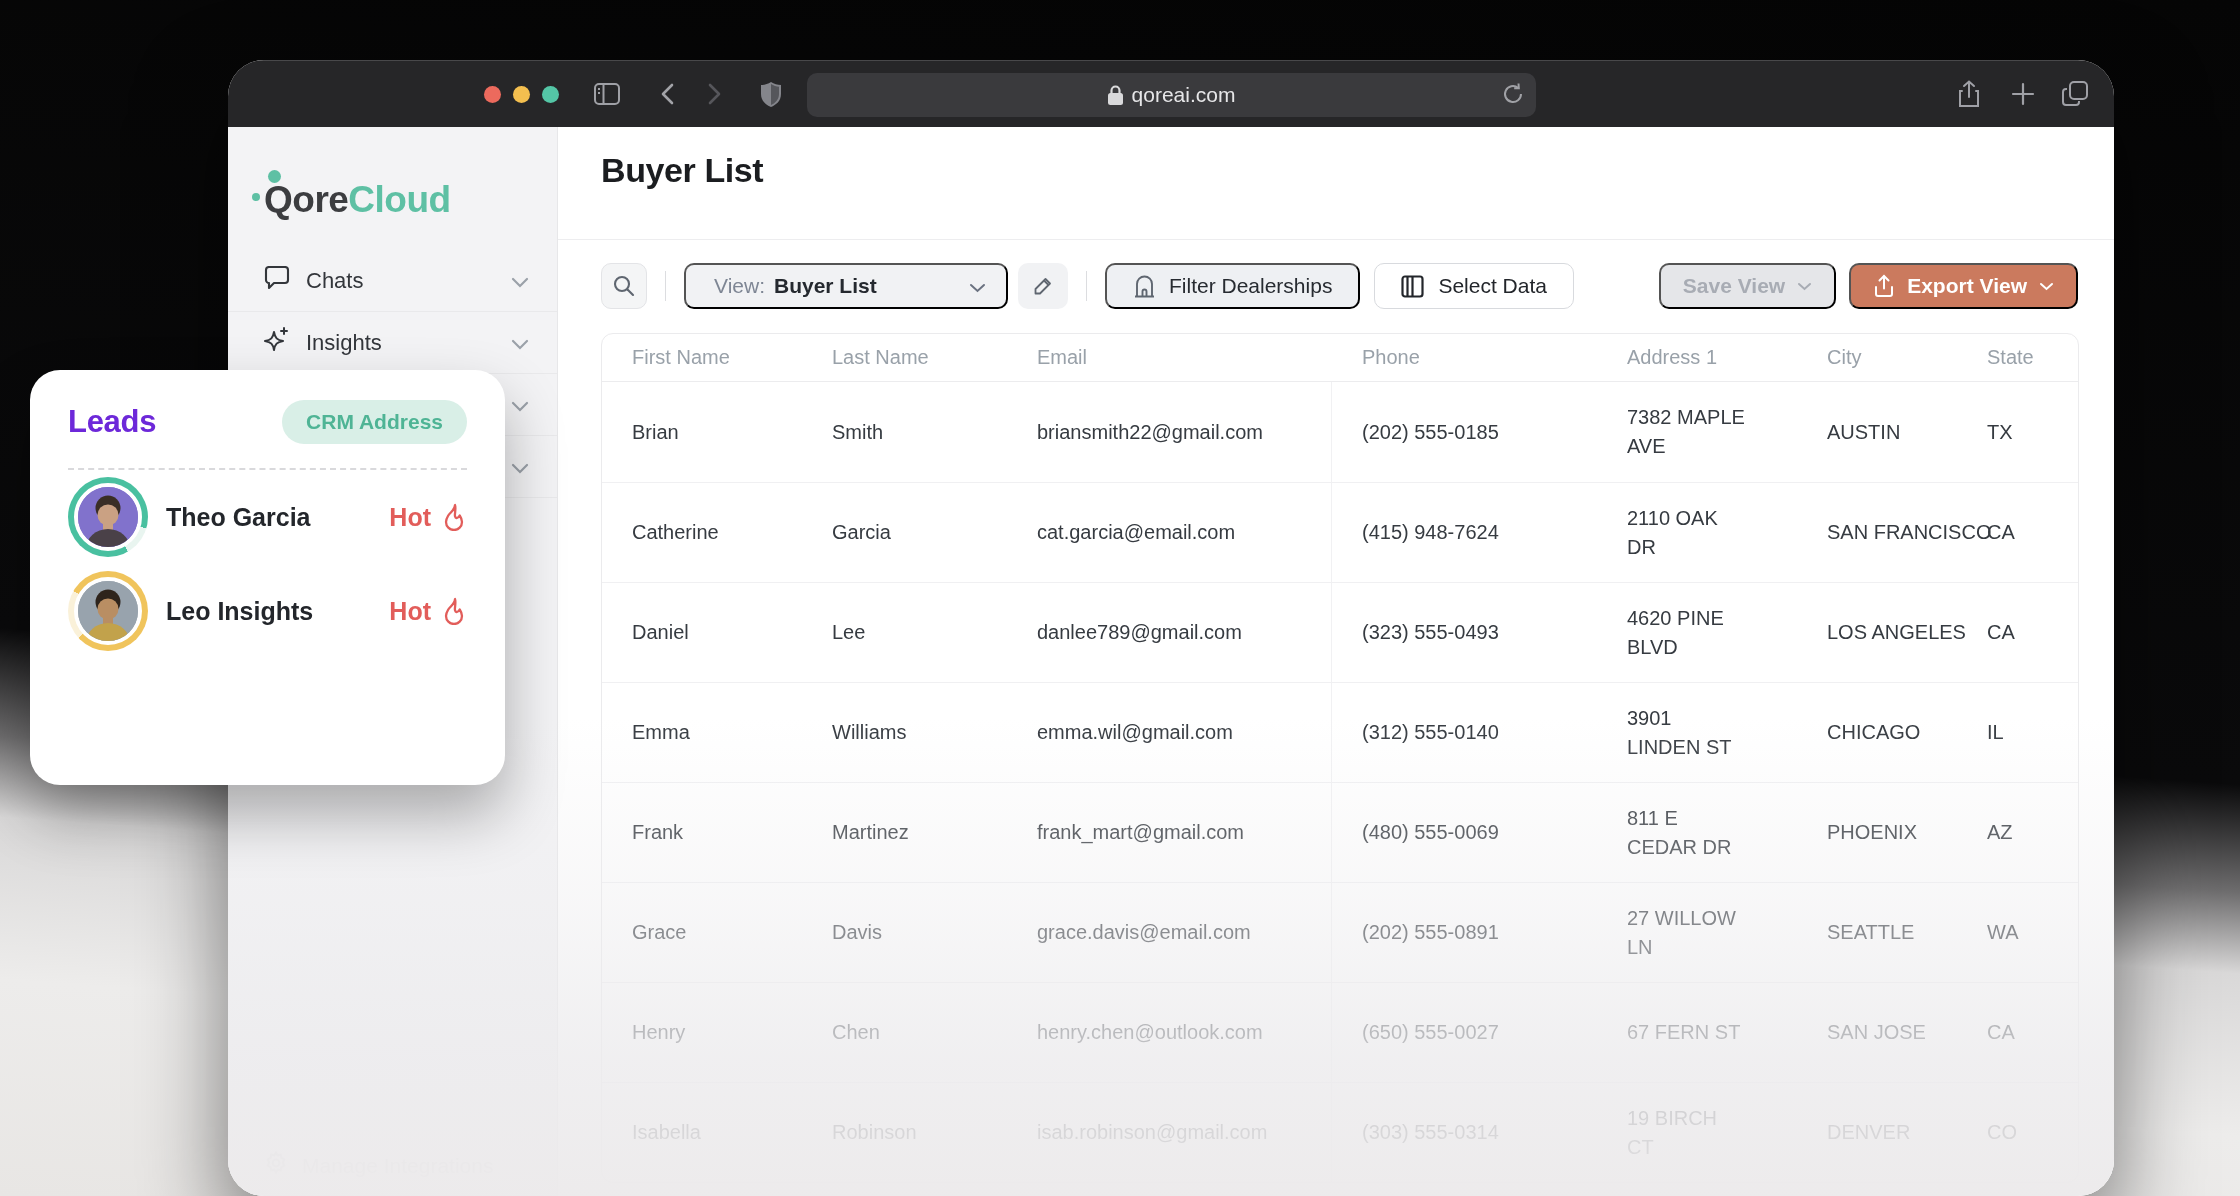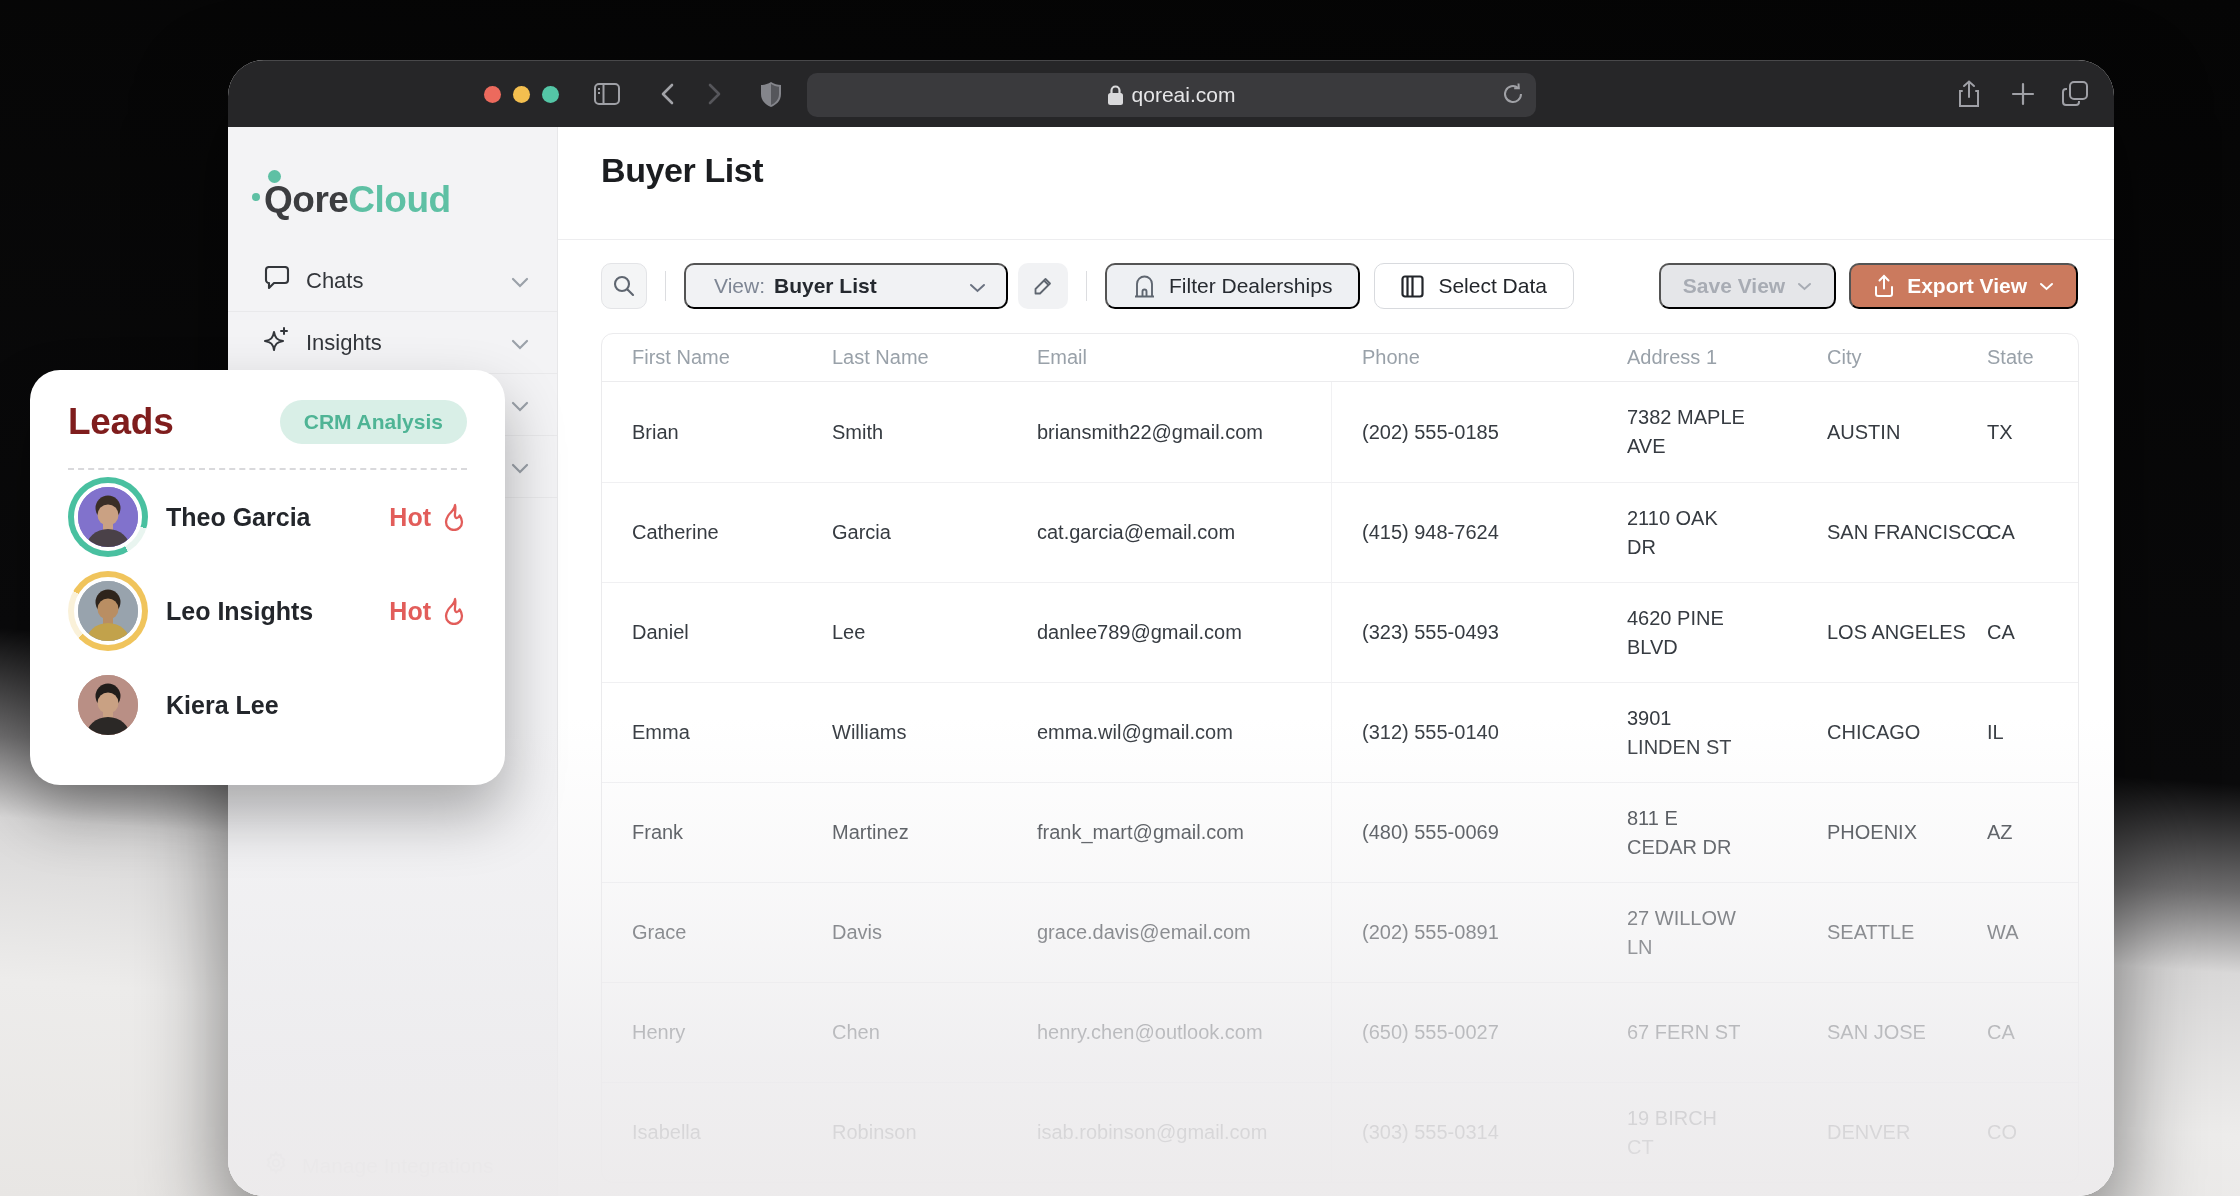--- a/index.html
+++ b/index.html
@@ -95,21 +95,21 @@
       rgba(236,235,237,.38) 74%, rgba(236,235,237,.8) 88%, rgba(236,234,235,.96) 100%);
   }
 
   
   .leads-card{
     position:absolute; left:30px; top:370px; width:475px; height:415px; z-index:100;
     background:#fff; border-radius:30px; box-shadow:0 30px 60px rgba(0,0,0,.30);
     padding:30px 38px 0 38px;
   }
   .leads-head{ display:flex; align-items:center; justify-content:space-between; }
-  .leads-title{ font-size:37px; font-weight:700; color:#7f1d1d; letter-spacing:-.3px; }
+  .leads-title{ font-size:31px; font-weight:700; color:#6d28d9; letter-spacing:-.3px; }
   .leads-badge{ background:#d9efe7; color:#4fb495; font-size:21px; font-weight:700; padding:10px 24px; border-radius:23px; }
   .leads-divider{ border-bottom:2px dashed #d9d9dc; margin-top:24px; }
   .lead-item{ height:94px; display:flex; align-items:center; }
   .ring{ width:80px; height:80px; border-radius:50%; flex:none; background:var(--ringbg,transparent);
          display:grid; place-items:center; }
   .avatar{ width:68px; height:68px; border-radius:50%; border:4px solid #fff; overflow:hidden; background:var(--abg,#ccc); }
   .avatar svg{ display:block; width:60px; height:60px; }
   .lead-name{ margin-left:18px; font-size:25px; font-weight:700; color:#23262b; flex:1; }
   .lead-status{ display:flex; align-items:center; gap:10px; color:#e25d5a; font-size:25px; font-weight:700; }
 
@@ -405,21 +405,21 @@
         </div>
       </section>
     </div>
 
     <div class="window-fade"></div>
   </div>
 
   <div class="leads-card">
     <div class="leads-head">
       <div class="leads-title">Leads</div>
-      <div class="leads-badge">CRM Analysis</div>
+      <div class="leads-badge">CRM Address</div>
     </div>
     <div class="leads-divider"></div>
 
     <div>
 
     <div class="lead-item" style="--abg: #8172cc; --askin: #caa183; --ahair: #3a2e26; --ashirt: #4a4148; --ringbg: conic-gradient(from 150deg, #49c0a0 0 88%, #e9f5f0 88% 100%);">
           <span class="ring">
             <span class="avatar">
               <svg viewBox="0 0 60 60">
                 <rect width="60" height="60" fill="var(--abg)"></rect>
@@ -451,31 +451,16 @@
             </span>
           </span>
           <span class="lead-name">Leo Insights</span>
           <span class="lead-status">
             <span>Hot</span>
             <svg width="26" height="28" viewBox="0 0 26 28" fill="none" stroke="#e25d5a" stroke-width="2.3" stroke-linejoin="round">
               <path d="M14 2 C14 7 9 9.5 7 13 C5.5 15.5 5 17.5 5 19 a8 8 0 0 0 16 0 c0-2.5-1-4.5-2.3-6.5 c-1 1.8-2.2 2.6-3.2 2.5 c-1.5-.2-1.8-2.3-1.5-4.5 C14.3 8 14.8 4.5 14 2 Z"></path>
             </svg>
           </span>
         </div>
-        <div class="lead-item" style="--abg: #b98f85; --askin: #c9a183; --ahair: #211d1b; --ashirt: #2b2826;">
-          <span class="ring">
-            <span class="avatar">
-              <svg viewBox="0 0 60 60">
-                <rect width="60" height="60" fill="var(--abg)"></rect>
-                <circle cx="30" cy="21" r="12.5" fill="var(--ahair)"></circle>
-                <circle cx="30" cy="28" r="10.5" fill="var(--askin)"></circle>
-                <rect x="25" y="35" width="10" height="8" fill="var(--askin)"></rect>
-                <ellipse cx="30" cy="62" rx="22" ry="20" fill="var(--ashirt)"></ellipse>
-              </svg>
-            </span>
-          </span>
-          <span class="lead-name">Kiera Lee</span>
-
-        </div>
       </div>
   </div>
 
 </div>
 
 </body></html>

